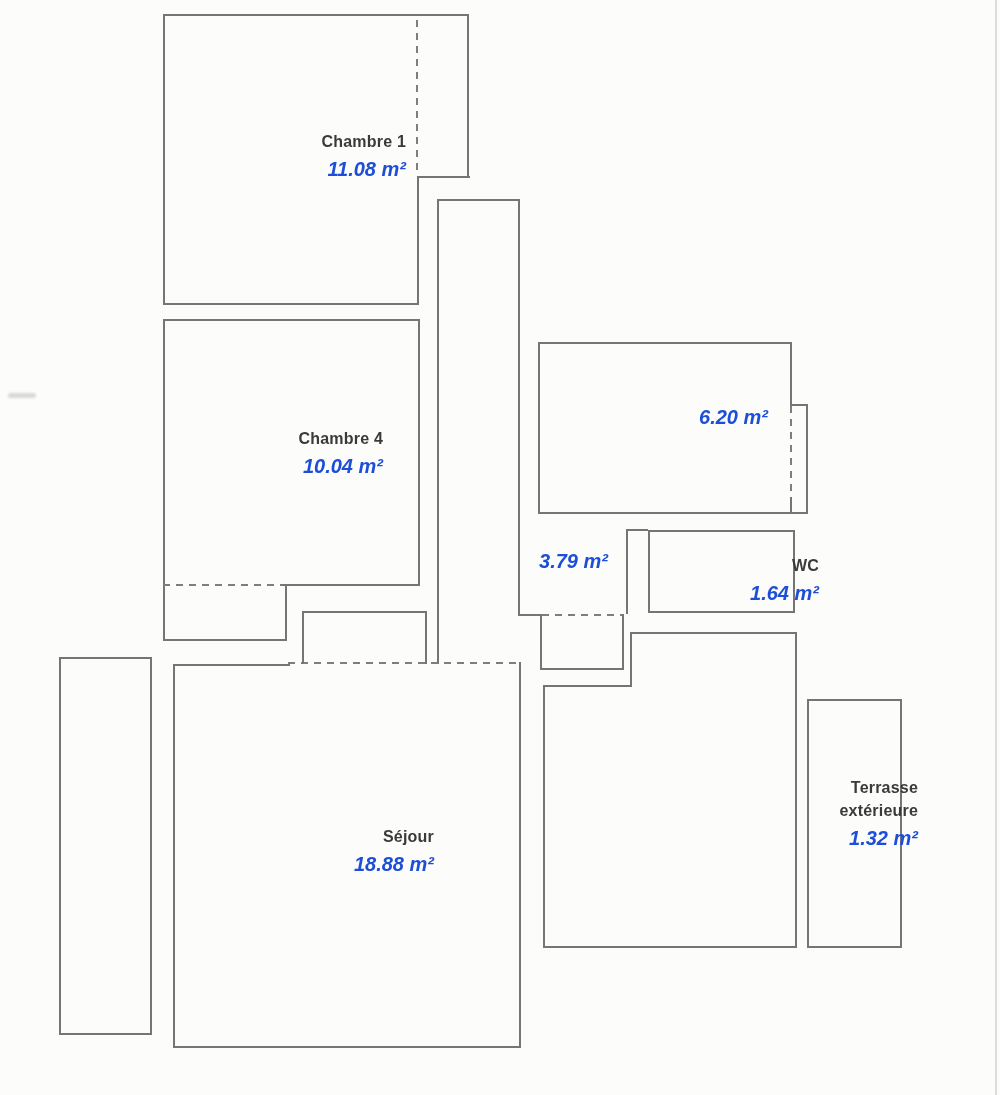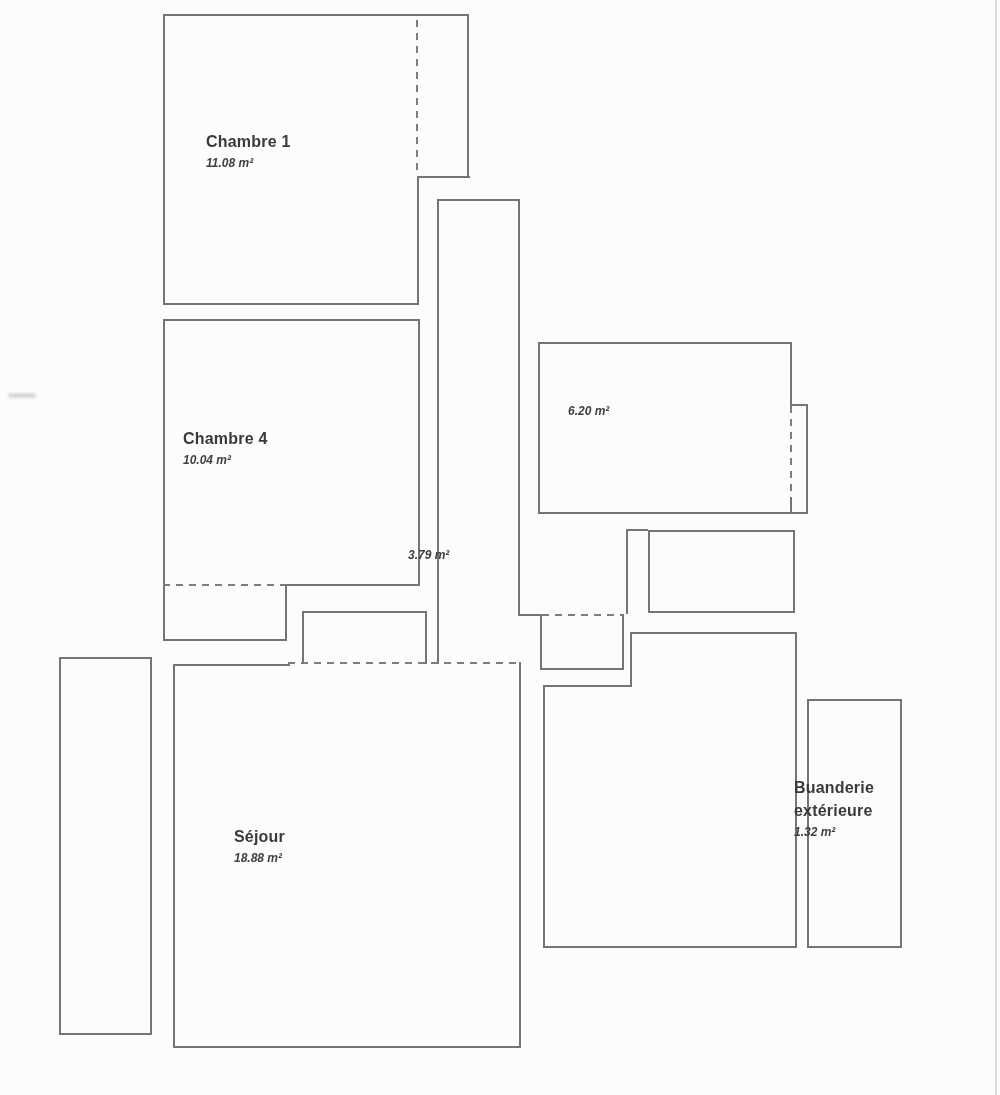--- a/index.html
+++ b/index.html
@@ -12,23 +12,23 @@
   #plan{
     position:relative;width:1000px;height:1095px;
     background:#fcfcfb;
   }
   
   .wh{position:absolute;height:2px;background:#757575;}
   .wv{position:absolute;width:2px;background:#757575;}
   .dh{position:absolute;height:2px;background:repeating-linear-gradient(90deg,#7e7e7e 0 7px,transparent 7px 13px);}
   .dv{position:absolute;width:2px;background:repeating-linear-gradient(180deg,#7e7e7e 0 7px,transparent 7px 13px);}
   
-  .room-label{position:absolute;text-align:left;color:#3a3a3a;}
+  .room-label{position:absolute;text-align:right;color:#3a3a3a;}
   .room-name{font-size:16px;font-weight:bold;letter-spacing:.2px;line-height:1.45;}
-  .room-area{font-size:12px;font-weight:bold;font-style:italic;color:#404040;margin-top:3px;line-height:1.3;}
+  .room-area{font-size:20px;font-weight:bold;font-style:italic;color:#1d4ed8;margin-top:3px;line-height:1.3;}
   
   .edge-line{position:absolute;background:#dcdcdc;}
   .smudge{position:absolute;background:#d9d9d9;border-radius:3px;filter:blur(1px);}
 </style>
 </head>
 <body>
 
 <div id="plan">
 
   <div class="wh" style="left:163px;top:14px;width:306px;"></div>
@@ -114,26 +114,30 @@
   </div>
 
   <div class="room-label" style="left:568px;top:401px;width:200px;">
     <div class="room-area">6.20 m²</div>
   </div>
 
   <div class="room-label" style="left:408px;top:545px;width:200px;">
     <div class="room-area">3.79 m²</div>
   </div>
 
+  <div class="room-label" style="left:619px;top:554px;width:200px;">
+    <div class="room-name">WC</div>
+    <div class="room-area">1.64 m²</div>
+  </div>
 
 
   <div class="room-label" style="left:234px;top:825px;width:200px;">
     <div class="room-name">Séjour</div>
     <div class="room-area">18.88 m²</div>
   </div>
 
 
   <div class="room-label" style="left:794px;top:776px;width:124px;">
-    <div class="room-name">Buanderie extérieure</div>
+    <div class="room-name">Terrasse extérieure</div>
     <div class="room-area">1.32 m²</div>
   </div>
 
 </div>
 
 </body></html>

